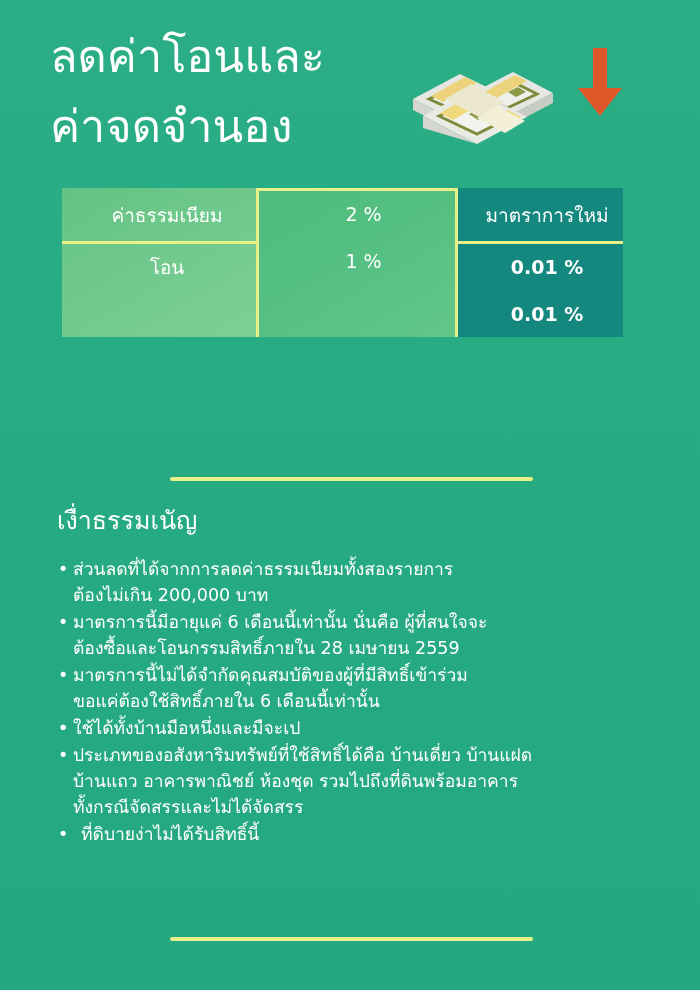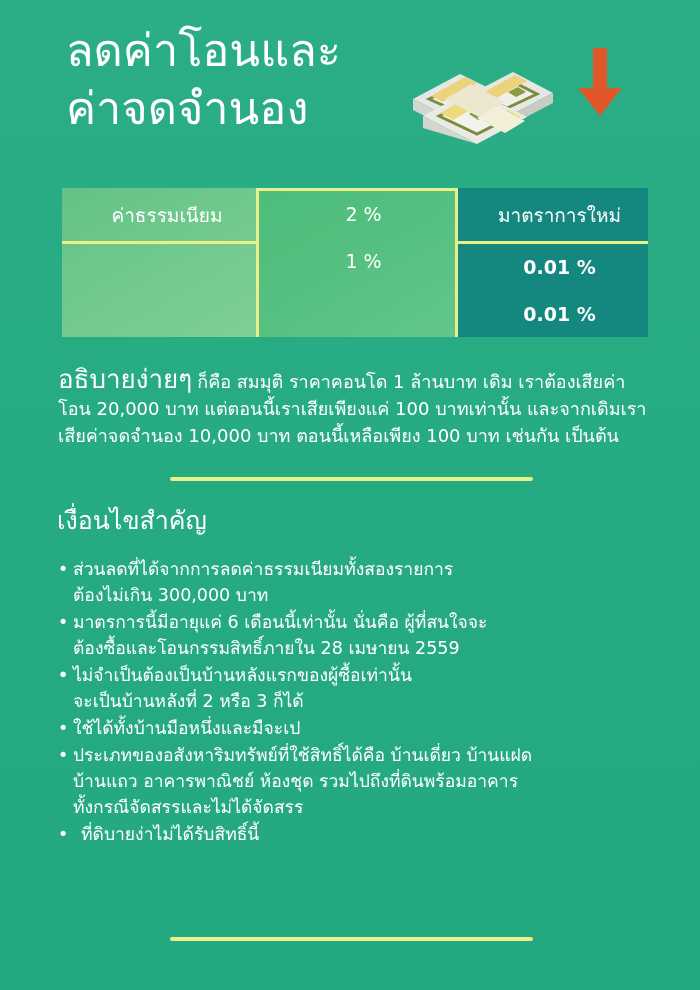--- a/index.html
+++ b/index.html
@@ -24,25 +24,25 @@
 
   
   .header {
     position: absolute;
     left: 0; top: 0;
     width: 700px;
     height: 168px;
   }
   .title {
     position: absolute;
-    left: 66px;
+    left: 50px;
     top: 22px;
     width: 360px;
     font-size: 45px;
-    line-height: 58px;
+    line-height: 70px;
     font-weight: 400;
     letter-spacing: 0px;
     color: #ffffff;
     white-space: pre-line;
   }
 
   
   .money-icon {
     position: absolute;
     left: 405px;
@@ -73,21 +73,21 @@
   }
   .col-a {
     width: 194px;
     background: linear-gradient(150deg, #63c384 0%, #70c98c 45%, #7dcf96 100%);
   }
   .col-b {
     width: 199px;
     background: linear-gradient(150deg, #4dbd7c 0%, #55c081 50%, #63c68b 100%);
   }
   .col-c {
-    width: 193px;
+    width: 168px;
     background: #14887f;
   }
   .vline {
     position: absolute;
     top: 0;
     width: 3px;
     height: 149px;
     background: #e9f08a;
   }
   .vline-1 { left: 194px; }
@@ -232,55 +232,53 @@
 
     <svg class="arrow-icon" viewBox="0 0 60 80">
       <path d="M23,4 L37,4 L37,44 L52,44 L30,72 L8,44 L23,44 Z" fill="#e0582a"></path>
     </svg>
   </div>
 
   <div class="fee-table">
     <div class="col col-a">
       <div class="cell cell-head">ค่าธรรมเนียม</div>
       <div class="hline"></div>
+      <div class="cell cell-row1">โอน</div>
     </div>
 
     <div class="col col-b">
       <div class="hline"></div>
       <div class="cell cell-row1">2 %</div>
       <div class="cell cell-row2">1 %</div>
     </div>
 
     <div class="col col-c">
       <div class="cell cell-head">มาตราการใหม่</div>
       <div class="hline"></div>
       <div class="cell cell-row1">0.01 %</div>
       <div class="cell cell-row2">0.01 %</div>
     </div>
 
     <div class="vline vline-1"></div>
     <div class="vline vline-2"></div>
   </div>
 
-  <div class="explain">
-    <span class="explain-lead">อธิบายง่ายๆ</span><span>ก็คือ สมมุติ ราคาคอนโด 1 ล้านบาท เดิม เราต้องเสียค่าโอน 20,000 บาท แต่ตอนนี้เราเสียเพียงแค่ 100 บาทเท่านั้น และจากเดิมเราเสียค่าจดจำนอง 10,000 บาท ตอนนี้เหลือเพียง 100 บาท เช่นกัน เป็นต้น</span>
-  </div>
 
   <div class="divider divider-top"></div>
 
-  <div class="cond-heading">เงื่อนไขสำคัญ</div>
+  <div class="cond-heading">เงื่าธรรมเนัญ</div>
 
   <ul class="cond-list">
     <li><span class="bullet">•</span><span>ส่วนลดที่ได้จากการลดค่าธรรมเนียมทั้งสองรายการ
-ต้องไม่เกิน 300,000 บาท</span></li>
+ต้องไม่เกิน 200,000 บาท</span></li>
     <li><span class="bullet">•</span><span>มาตรการนี้มีอายุแค่ 6 เดือนนี้เท่านั้น นั่นคือ ผู้ที่สนใจจะ
 ต้องซื้อและโอนกรรมสิทธิ์ภายใน 28 เมษายน 2559</span></li>
+    <li><span class="bullet">•</span><span>มาตรการนี้ไม่ได้จำกัดคุณสมบัติของผู้ที่มีสิทธิ์เข้าร่วม
+ขอแค่ต้องใช้สิทธิ์ภายใน 6 เดือนนี้เท่านั้น</span></li>
     <li><span class="bullet">•</span></li>
-    <li><span class="bullet">•</span><span>ไม่จำเป็นต้องเป็นบ้านหลังแรกของผู้ซื้อเท่านั้น
-จะเป็นบ้านหลังที่ 2 หรือ 3 ก็ได้</span></li>
     <li><span class="bullet">•</span><span>ใช้ได้ทั้งบ้านมือหนึ่งและมืจะเป</span></li>
     <li><span class="bullet">•</span><span>ประเภทของอสังหาริมทรัพย์ที่ใช้สิทธิ์ได้คือ บ้านเดี่ยว บ้านแฝด
 บ้านแถว อาคารพาณิชย์ ห้องชุด รวมไปถึงที่ดินพร้อมอาคาร
 ทั้งกรณีจัดสรรและไม่ได้จัดสรร</span></li>
     <li class="indent-extra"><span class="bullet">•</span><span>ที่ดิบายง่าไม่ได้รับสิทธิ์นี้</span></li>
   </ul>
 
   <div class="divider divider-bottom"></div>
 
 </div>

